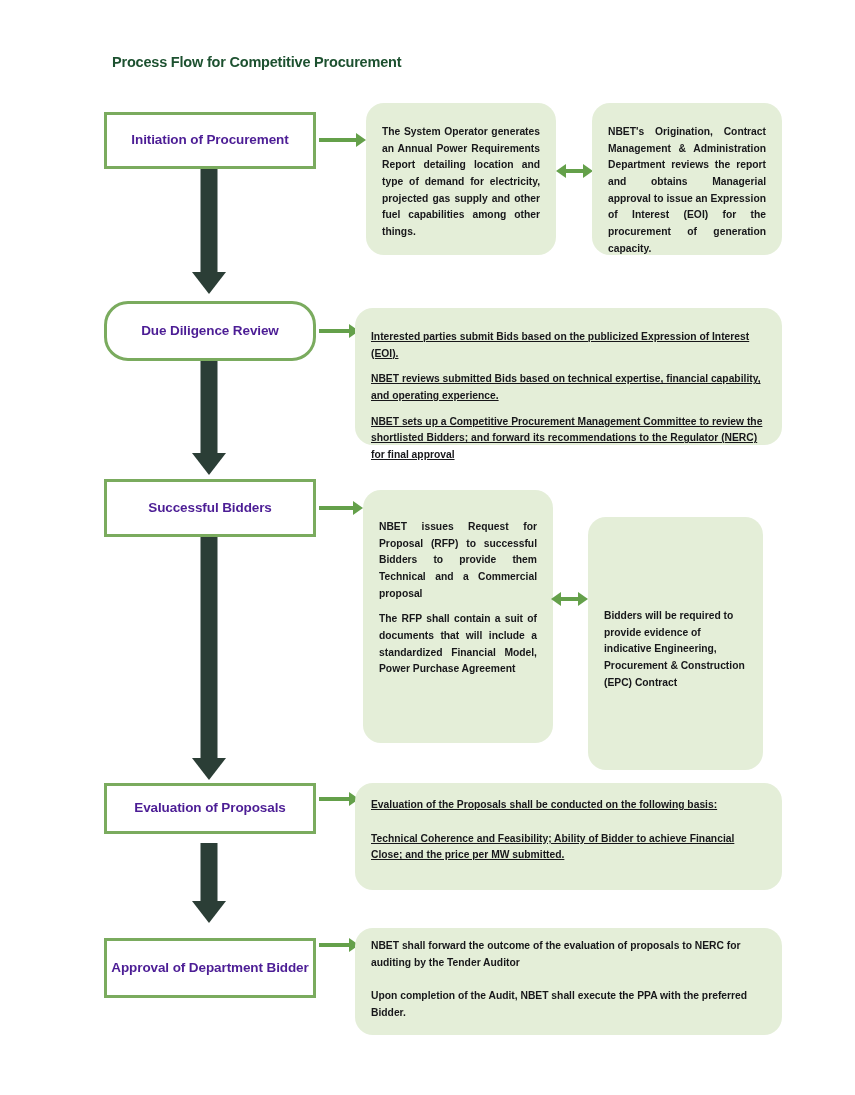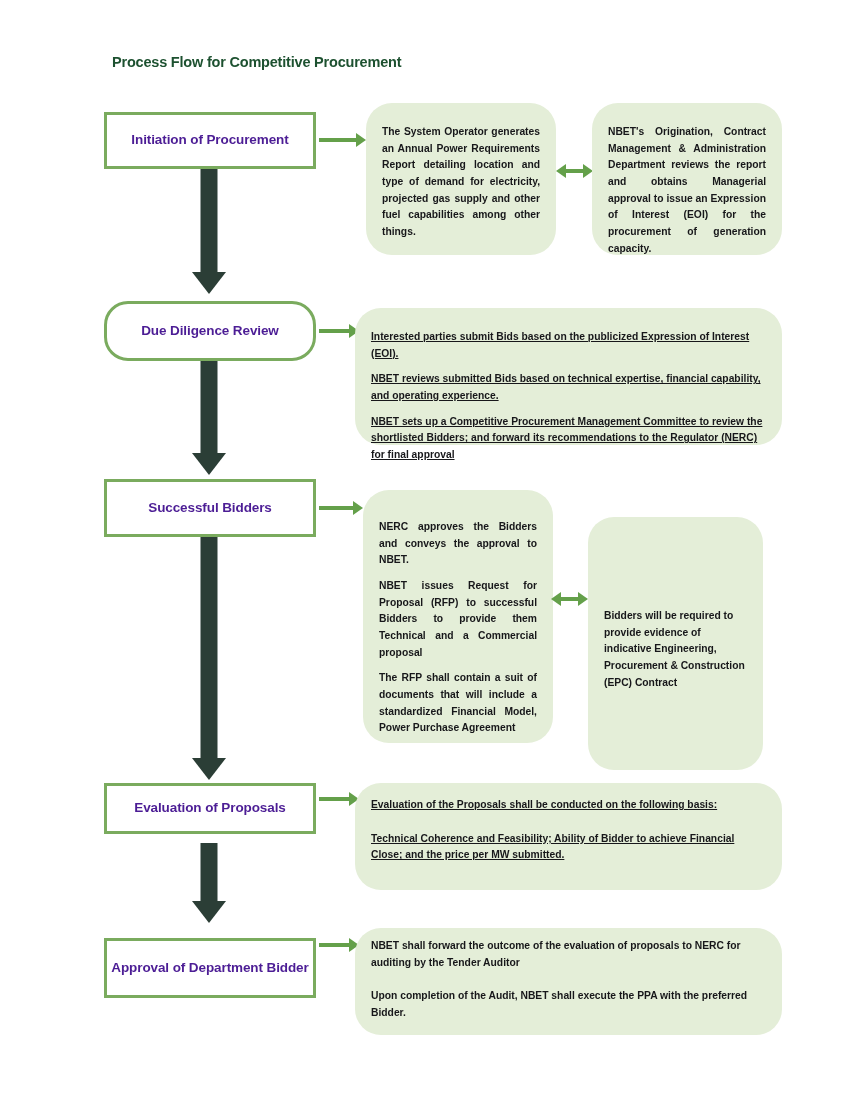--- a/index.html
+++ b/index.html
@@ -53,21 +53,21 @@
     color: #4c1d95;
     letter-spacing: -0.1px;
     line-height: 1.2;
   }
 
   
   .panel {
     position: absolute;
     box-sizing: border-box;
     background: #e4eed8;
-    border-radius: 26px;
+    border-radius: 18px;
   }
   .panel .ptext {
     position: absolute;
     left: 16px;
     right: 16px;
     font-size: 10.3px;
     line-height: 1.62;
     font-weight: bold;
     color: #17171a;
   }
@@ -198,21 +198,20 @@
     <span class="stage-label">Successful Bidders</span>
   </div>
 
   <div class="harrow" style="left:319px; top:501px; width:44px;">
     <div class="hshaft" style="width:35px;"></div>
     <div class="hhead-r"></div>
   </div>
 
   <div class="panel" style="left:363px; top:490px; width:190px; height:253px;">
     <div class="ptext just" style="top:29px;">
-      <p>NERC approves the Bidders and conveys the approval to NBET.</p>
       <p>NBET issues Request for Proposal (RFP) to successful Bidders to provide them Technical and a Commercial proposal</p>
       <p>The RFP shall contain a suit of documents that will include a standardized Financial Model, Power Purchase Agreement</p>
     </div>
   </div>
 
   <div class="harrow" style="left:551px; top:592px; width:37px;">
     <div class="hshaft" style="left:8px; width:21px;"></div>
     <div class="hhead-l"></div>
     <div class="hhead-r"></div>
   </div>

